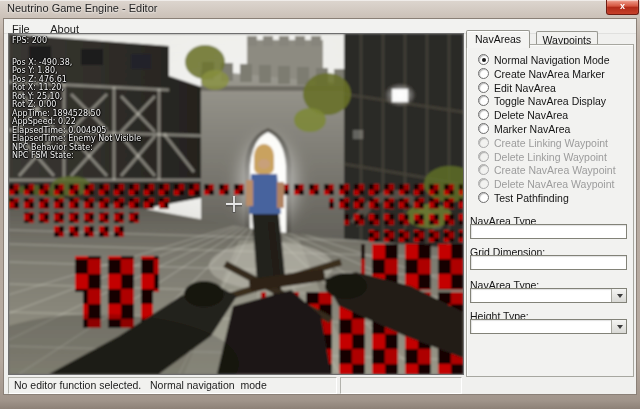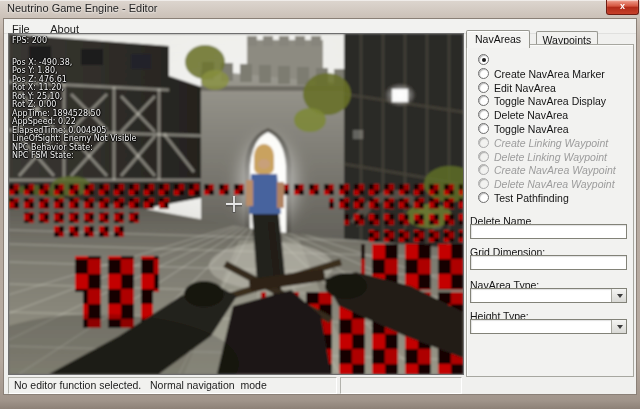--- a/index.html
+++ b/index.html
@@ -28,21 +28,21 @@
     border:1px solid #979790;border-bottom:none;border-radius:2px 2px 0 0;padding:2px 6px 1px 6px;margin-right:1px;top:1px;cursor:pointer;}
   .tab.active{background:#f4f4f2;padding:2px 8px 3px 8px;top:0;z-index:3;box-shadow:inset 0 1px 0 #fff;}
   .tabpage{position:absolute;left:466px;top:44px;width:168px;height:333px;background:#f2f2f0;
     border:1px solid #a7a7a0;box-shadow:inset 1px 1px 0 #fbfbf9;box-sizing:border-box;z-index:1;}
 
   .radio-row{position:absolute;left:478px;height:13px;display:flex;align-items:center;z-index:4;cursor:default;}
   .radio{width:9px;height:9px;border-radius:50%;background:#fff;border:1px solid #6f6f6f;
     box-shadow:inset 1px 1px 1px rgba(0,0,0,.28);margin-right:5px;flex:0 0 auto;position:relative;}
   .radio.checked::after{content:"";position:absolute;left:2.5px;top:2.5px;width:4px;height:4px;border-radius:50%;background:#1a1a1a;}
   .radio-row .rlabel{font-size:10.5px;color:#141414;white-space:nowrap;}
-  .radio-row.disabled .rlabel{color:#9c9c9c;font-style:italic;}
+  .radio-row.disabled .rlabel{color:#9c9c9c;}
   .radio-row.disabled .radio{border-color:#ababab;background:#f2f2f0;}
 
   .field-label{position:absolute;left:470px;font-size:10.5px;color:#141414;z-index:4;}
   .text-input{position:absolute;left:470px;width:157px;height:15px;background:#fff;border:1px solid #828278;
     box-shadow:inset 1px 1px 1px rgba(0,0,0,.12);box-sizing:border-box;z-index:4;font-size:10.5px;padding:0 3px;font-family:"Liberation Sans",sans-serif;}
   .combo{position:absolute;left:470px;width:157px;height:15px;background:#fff;border:1px solid #828278;
     box-shadow:inset 1px 1px 1px rgba(0,0,0,.12);box-sizing:border-box;z-index:4;cursor:pointer;}
   .combo .cvalue{position:absolute;left:3px;top:1px;font-size:10px;color:#222;}
   .combo .cbtn{position:absolute;right:0;top:0;width:14px;height:13px;background:linear-gradient(180deg,#f4f4f2,#d9d9d5);
     border-left:1px solid #a6a69e;}
@@ -264,55 +264,56 @@
       <div class="dl0">FPS: 200</div>
       <div>Pos X: -490.38,</div>
       <div>Pos Y: 1.80,</div>
       <div>Pos Z: 476.61</div>
       <div>Rot X: 11.20,</div>
       <div>Rot Y: 25.10,</div>
       <div>Rot Z: 0.00</div>
       <div>AppTime: 1894528.50</div>
       <div>AppSpeed: 0.22</div>
       <div>ElapsedTime: 0.004905</div>
-      <div>LineOfSight: Enemy Not Visible</div>
+      <div>ElapsedTime: Enemy Not Visible</div>
       <div>NPC Behavior State:</div>
       <div>NPC FSM State:</div>
     </div>
   </div>
 
   <div class="tabstrip">
     <span class="tab active">NavAreas</span>
     <span class="tab">Waypoints</span>
     <span class="tab">NPCs</span>
   </div>
   <div class="tabpage"></div>
 
   <div class="radio-row" style="top:53px">
     <span class="radio checked"></span>
+    <span class="rlabel">Normal Navigation Mode</span>
     </div>
   <div class="radio-row" style="top:67px">
     <span class="radio"></span>
     <span class="rlabel">Create NavArea Marker</span>
     </div>
   <div class="radio-row" style="top:81px">
     <span class="radio"></span>
     <span class="rlabel">Edit NavArea</span>
     </div>
   <div class="radio-row" style="top:94px">
     <span class="radio"></span>
     <span class="rlabel">Toggle NavArea Display</span>
     </div>
   <div class="radio-row" style="top:108px">
     <span class="radio"></span>
     <span class="rlabel">Delete NavArea</span>
     </div>
   <div class="radio-row" style="top:122px">
     <span class="radio"></span>
-    <span class="rlabel">Toggle NavArea</span>
+    <span class="rlabel">Marker NavArea</span>
     </div>
   <div class="radio-row disabled" style="top:136px">
     <span class="radio"></span>
     <span class="rlabel">Create Linking Waypoint</span>
     </div>
   <div class="radio-row disabled" style="top:150px">
     <span class="radio"></span>
     <span class="rlabel">Delete Linking Waypoint</span>
     </div>
   <div class="radio-row disabled" style="top:163px">
@@ -321,21 +322,21 @@
     </div>
   <div class="radio-row disabled" style="top:177px">
     <span class="radio"></span>
     <span class="rlabel">Delete NavArea Waypoint</span>
     </div>
   <div class="radio-row" style="top:191px">
     <span class="radio"></span>
     <span class="rlabel">Test Pathfinding</span>
     </div>
 
-  <div class="field-label" style="top:215px">Delete Name</div>
+  <div class="field-label" style="top:215px">NavArea Type</div>
   <input class="text-input" style="top: 224px;" value="">
 
   <div class="field-label" style="top:246px">Grid Dimension:</div>
   <input class="text-input" style="top: 255px;" value="">
 
   <div class="field-label" style="top:279px">NavArea Type:</div>
   <div class="combo" style="top:288px">
     <span class="cvalue"></span>
     <span class="cbtn">
         <span class="arrow"></span>

